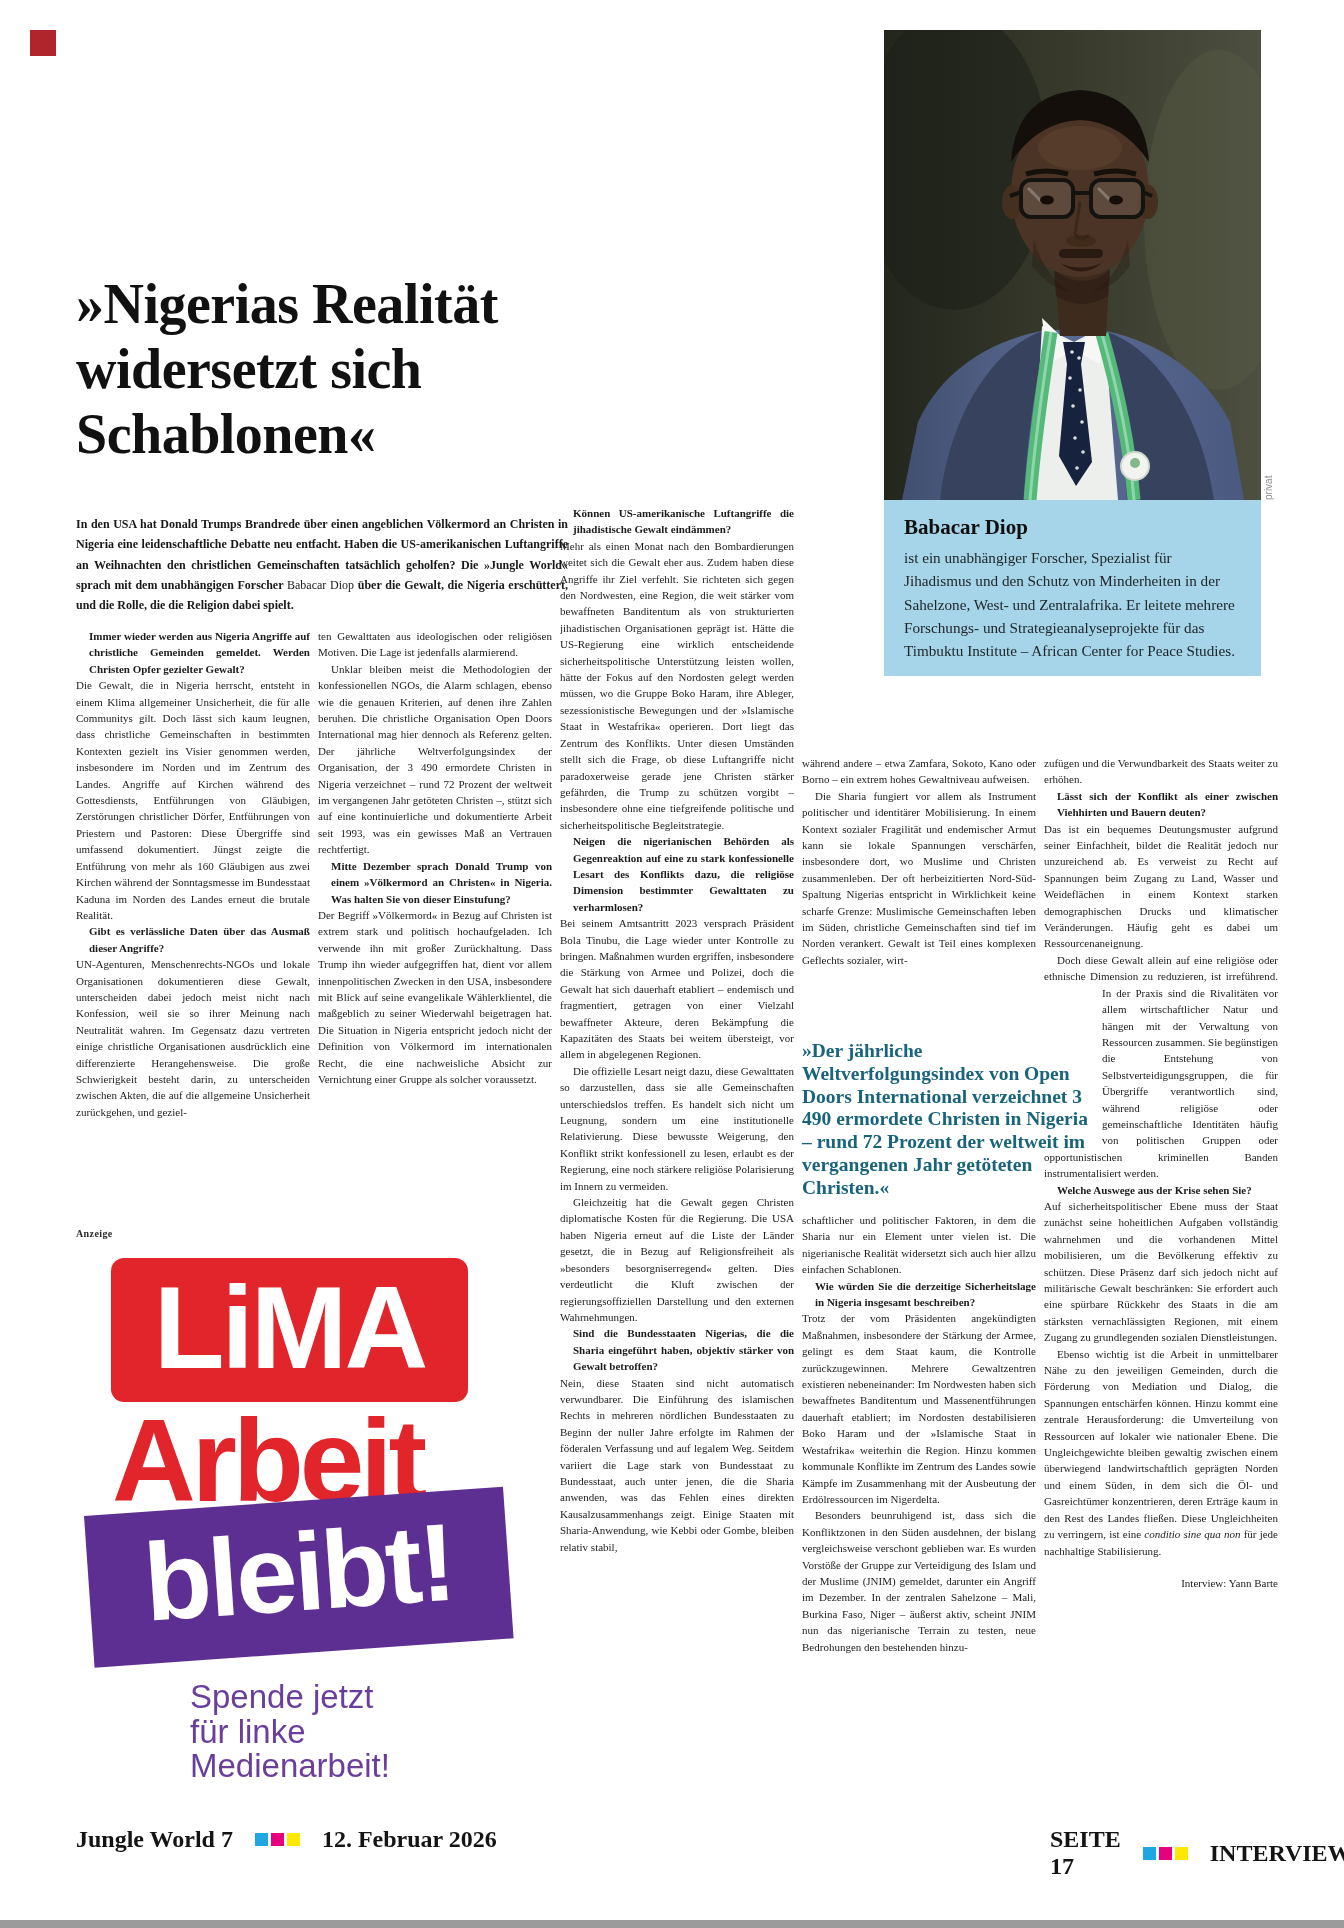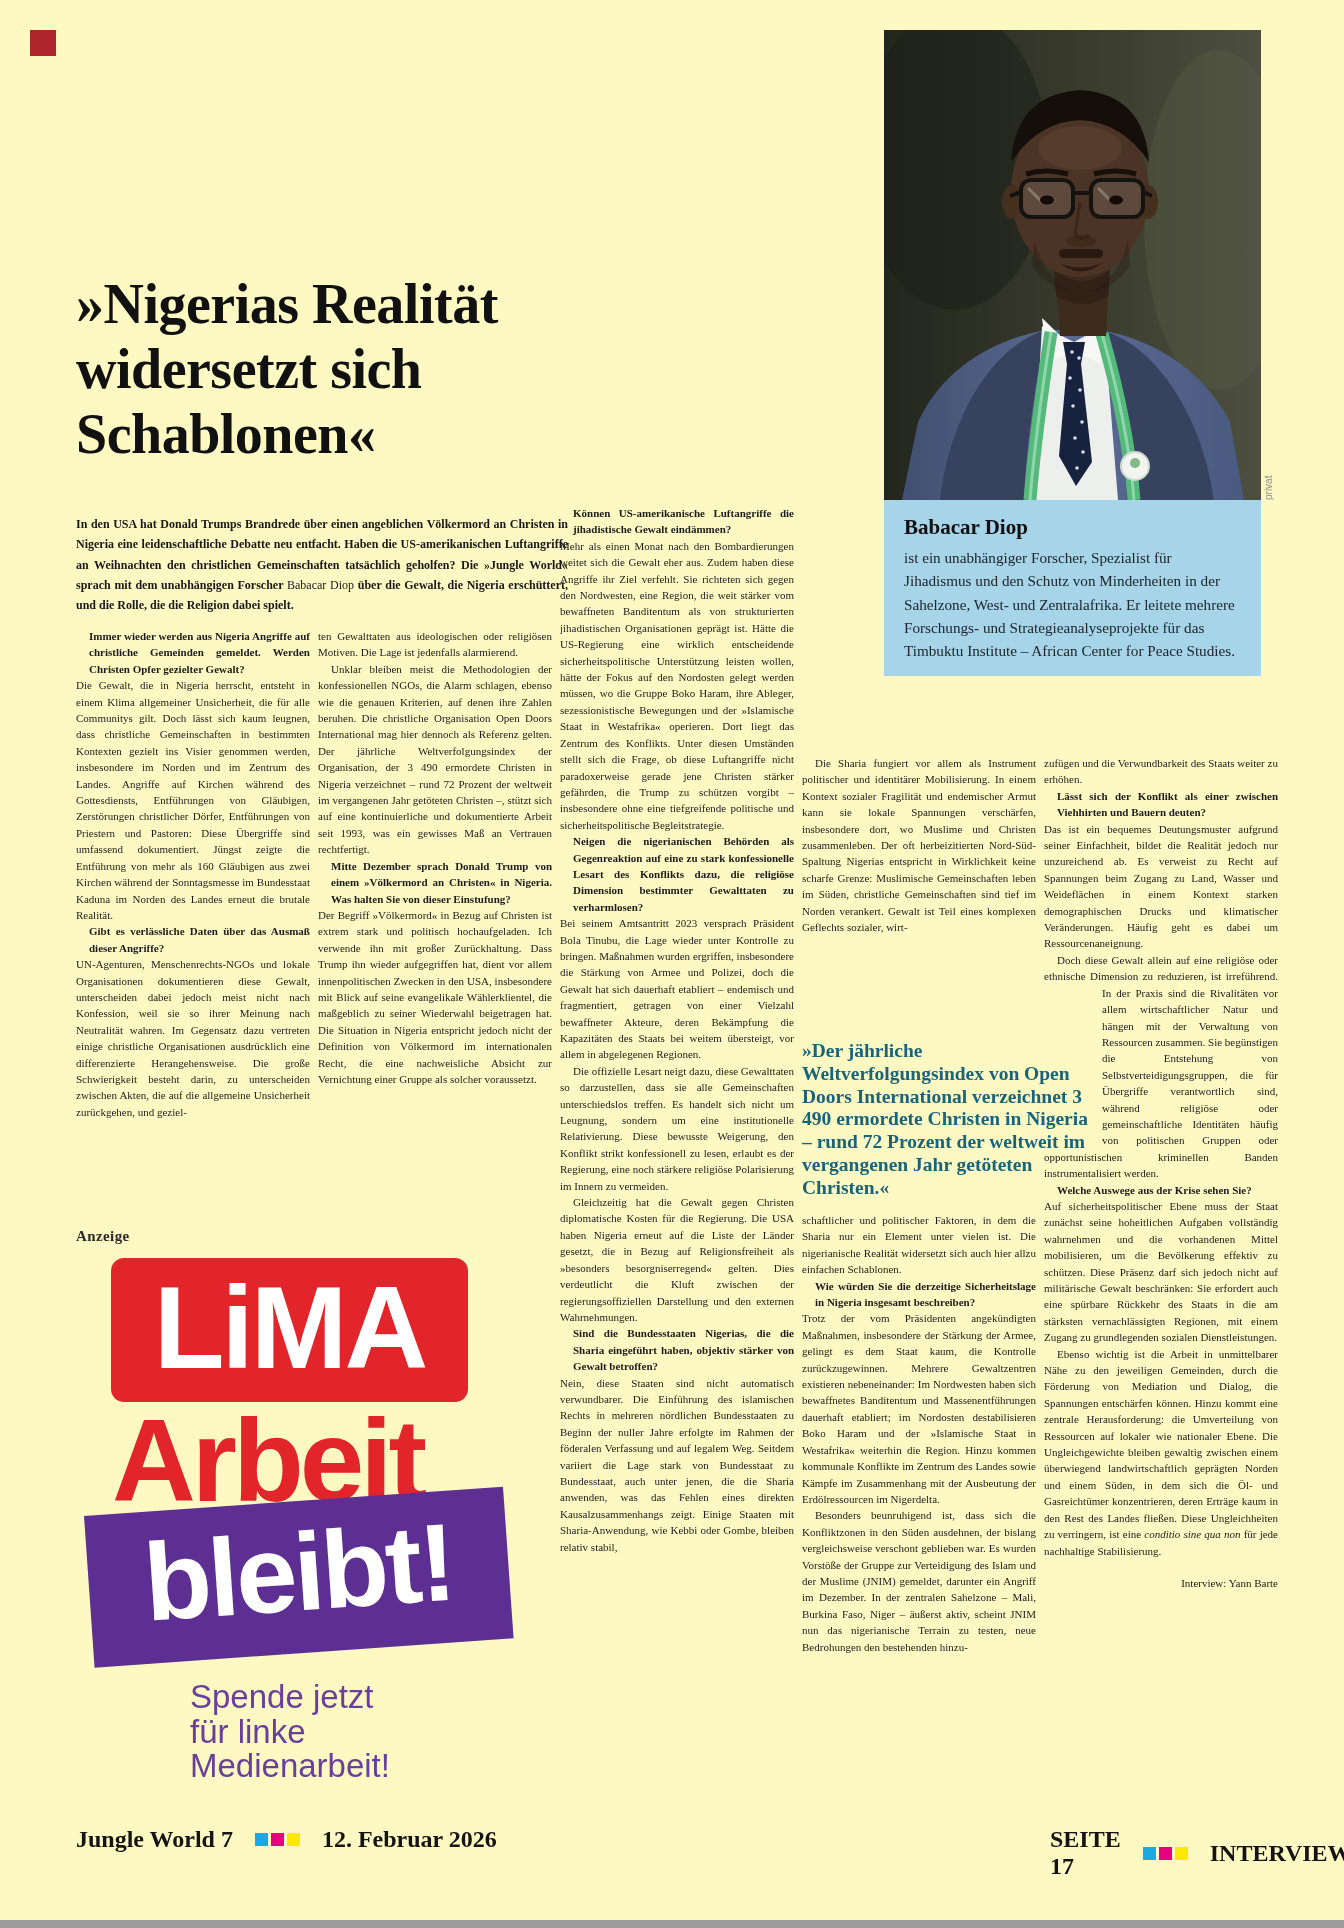--- a/index.html
+++ b/index.html
@@ -1,16 +1,16 @@
 <!DOCTYPE html>
 <html lang="de" style="--ad_red: #e2252b; --ad_purple: #5e2f92; --ad_donate_purple: #6a3f9b; --bio_bg: #a6d4e9; --quote_petrol: #19647a; --corner_red: #b0252c; --bottom_bar_gray: #9b9b9b; --photo_credit_gray: #8e8e8e;"><head>
 <meta charset="utf-8">
 <style>
   html,body{margin:0;padding:0;background:#e8e8e8;}
-  .page{position:relative;width:1344px;height:1928px;background:#fef9c3;overflow:hidden;
+  .page{position:relative;width:1344px;height:1928px;background:#ffffff;overflow:hidden;
         font-family:"Liberation Serif","DejaVu Serif",serif;color:#1b1b1b;}
 
   
   .corner{position:absolute;left:30px;top:30px;width:26px;height:26px;background:var(--corner_red);}
 
   
   .title{position:absolute;left:76px;top:234px;width:560px;font-weight:bold;
          font-size:56px;line-height:65px;color:#111;letter-spacing:-0.5px;}
   .title span{display:block;}
 
@@ -44,21 +44,21 @@
                 font-family:"Liberation Sans","DejaVu Sans",sans-serif;font-size:10px;
                 color:var(--photo_credit_gray);writing-mode:vertical-rl;transform:rotate(180deg);}
 
   
   .bio{position:absolute;left:884px;top:500px;width:377px;min-height:166px;box-sizing:border-box;
        background:var(--bio_bg);padding:15px 20px 14px 20px;}
   .bio h2{margin:0 0 7px 0;font-size:21px;line-height:24px;color:#101010;}
   .bio p{margin:0;font-size:15.2px;line-height:23.3px;color:#20272b;}
 
   
-  .ad-label{position:absolute;left:76px;top:1228px;font-size:15px;font-weight:600;
+  .ad-label{position:absolute;left:76px;top:1228px;font-size:10px;font-weight:600;
             letter-spacing:0.4px;color:#2a2a2a;}
   .ad-sans{font-family:"Liberation Sans","DejaVu Sans",sans-serif;font-weight:bold;}
   .lima-box{position:absolute;left:111px;top:1258px;width:357px;height:144px;background:var(--ad_red);
             color:#fff;font-size:116px;line-height:140px;text-align:center;letter-spacing:-3px;border-radius:13px;}
   .woche{position:absolute;left:112px;top:1406px;color:var(--ad_red);
          font-size:116px;line-height:110px;letter-spacing:-4px;}
   .bleibt-box{position:absolute;left:84px;top:1516px;width:420px;height:152px;background:var(--ad_purple);
               color:#fff;font-size:110px;line-height:142px;text-align:center;letter-spacing:-3px;
               transform:rotate(-4deg);transform-origin:left top;}
   .donate{position:absolute;left:190px;top:1680px;color:var(--ad_donate_purple);
@@ -193,20 +193,21 @@
       <p class="q">Können US-amerikanische Luftangriffe die jihadistische Gewalt eindämmen?</p>
       <p class="a">Mehr als einen Monat nach den Bombardierungen weitet sich die Gewalt eher aus. Zudem haben diese Angriffe ihr Ziel verfehlt. Sie richteten sich gegen den Nordwesten, eine Region, die weit stärker vom bewaffneten Banditentum als von strukturierten jihadistischen Organisationen geprägt ist. Hätte die US-Regierung eine wirklich entscheidende sicherheitspolitische Unterstützung leisten wollen, hätte der Fokus auf den Nordosten gelegt werden müssen, wo die Gruppe Boko Haram, ihre Ableger, sezessionistische Bewegungen und der »Islamische Staat in Westafrika« operieren. Dort liegt das Zentrum des Konflikts. Unter diesen Umständen stellt sich die Frage, ob diese Luftangriffe nicht paradoxerweise gerade jene Christen stärker gefährden, die Trump zu schützen vorgibt – insbesondere ohne eine tiefgreifende politische und sicherheitspolitische Begleitstrategie.</p>
       <p class="q">Neigen die nigerianischen Behörden als Gegenreaktion auf eine zu stark konfessionelle Lesart des Konflikts dazu, die religiöse Dimension bestimmter Gewalttaten zu verharmlosen?</p>
       <p class="a">Bei seinem Amtsantritt 2023 versprach Präsident Bola Tinubu, die Lage wieder unter Kontrolle zu bringen. Maßnahmen wurden ergriffen, insbesondere die Stärkung von Armee und Polizei, doch die Gewalt hat sich dauerhaft etabliert – endemisch und fragmentiert, getragen von einer Vielzahl bewaffneter Akteure, deren Bekämpfung die Kapazitäten des Staats bei weitem übersteigt, vor allem in abgelegenen Regionen.</p>
       <p class="ai">Die offizielle Lesart neigt dazu, diese Gewalttaten so darzustellen, dass sie alle Gemeinschaften unterschiedslos treffen. Es handelt sich nicht um Leugnung, sondern um eine institutionelle Relativierung. Diese bewusste Weigerung, den Konflikt strikt konfessionell zu lesen, erlaubt es der Regierung, eine noch stärkere religiöse Polarisierung im Innern zu vermeiden.</p>
       <p class="ai">Gleichzeitig hat die Gewalt gegen Christen diplomatische Kosten für die Regierung. Die USA haben Nigeria erneut auf die Liste der Länder gesetzt, die in Bezug auf Religionsfreiheit als »besonders besorgniserregend« gelten. Dies verdeutlicht die Kluft zwischen der regierungsoffiziellen Darstellung und den externen Wahrnehmungen.</p>
       <p class="q">Sind die Bundesstaaten Nigerias, die die Sharia eingeführt haben, objektiv stärker von Gewalt betroffen?</p>
       <p class="a">Nein, diese Staaten sind nicht automatisch verwundbarer. Die Einführung des islamischen Rechts in mehreren nördlichen Bundesstaaten zu Beginn der nuller Jahre erfolgte im Rahmen der föderalen Verfassung und auf legalem Weg. Seitdem variiert die Lage stark von Bundesstaat zu Bundesstaat, auch unter jenen, die die Sharia anwenden, was das Fehlen eines direkten Kausalzusammenhangs zeigt. Einige Staaten mit Sharia-Anwendung, wie Kebbi oder Gombe, bleiben relativ stabil,</p>
     </div>
   <div class="col" id="col4a">
+      <p class="cont">während andere – etwa Zamfara, Sokoto, Kano oder Borno – ein extrem hohes Gewaltniveau aufweisen.</p>
       <p class="ai">Die Sharia fungiert vor allem als Instrument politischer und identitärer Mobilisierung. In einem Kontext sozialer Fragilität und endemischer Armut kann sie lokale Spannungen verschärfen, insbesondere dort, wo Muslime und Christen zusammenleben. Der oft herbeizitierten Nord-Süd-Spaltung Nigerias entspricht in Wirklichkeit keine scharfe Grenze: Muslimische Gemeinschaften leben im Süden, christliche Gemeinschaften sind tief im Norden verankert. Gewalt ist Teil eines komplexen Geflechts sozialer, wirt-</p>
     </div>
   <div class="col" id="col4b">
       <p class="cont">schaftlicher und politischer Faktoren, in dem die Sharia nur ein Element unter vielen ist. Die nigerianische Realität widersetzt sich auch hier allzu einfachen Schablonen.</p>
       <p class="q">Wie würden Sie die derzeitige Sicherheitslage in Nigeria insgesamt beschreiben?</p>
       <p class="a">Trotz der vom Präsidenten angekündigten Maßnahmen, insbesondere der Stärkung der Armee, gelingt es dem Staat kaum, die Kontrolle zurückzugewinnen. Mehrere Gewaltzentren existieren nebeneinander: Im Nordwesten haben sich bewaffnetes Banditentum und Massenentführungen dauerhaft etabliert; im Nordosten destabilisieren Boko Haram und der »Islamische Staat in Westafrika« weiterhin die Region. Hinzu kommen kommunale Konflikte im Zentrum des Landes sowie Kämpfe im Zusammenhang mit der Ausbeutung der Erdölressourcen im Nigerdelta.</p>
       <p class="ai">Besonders beunruhigend ist, dass sich die Konfliktzonen in den Süden ausdehnen, der bislang vergleichsweise verschont geblieben war. Es wurden Vorstöße der Gruppe zur Verteidigung des Islam und der Muslime (JNIM) gemeldet, darunter ein Angriff im Dezember. In der zentralen Sahelzone – Mali, Burkina Faso, Niger – äußerst aktiv, scheint JNIM nun das nigerianische Terrain zu testen, neue Bedrohungen den bestehenden hinzu-</p>
     </div>
   <div class="col" id="col5">
       <p class="cont">zufügen und die Verwundbarkeit des Staats weiter zu erhöhen.</p>

